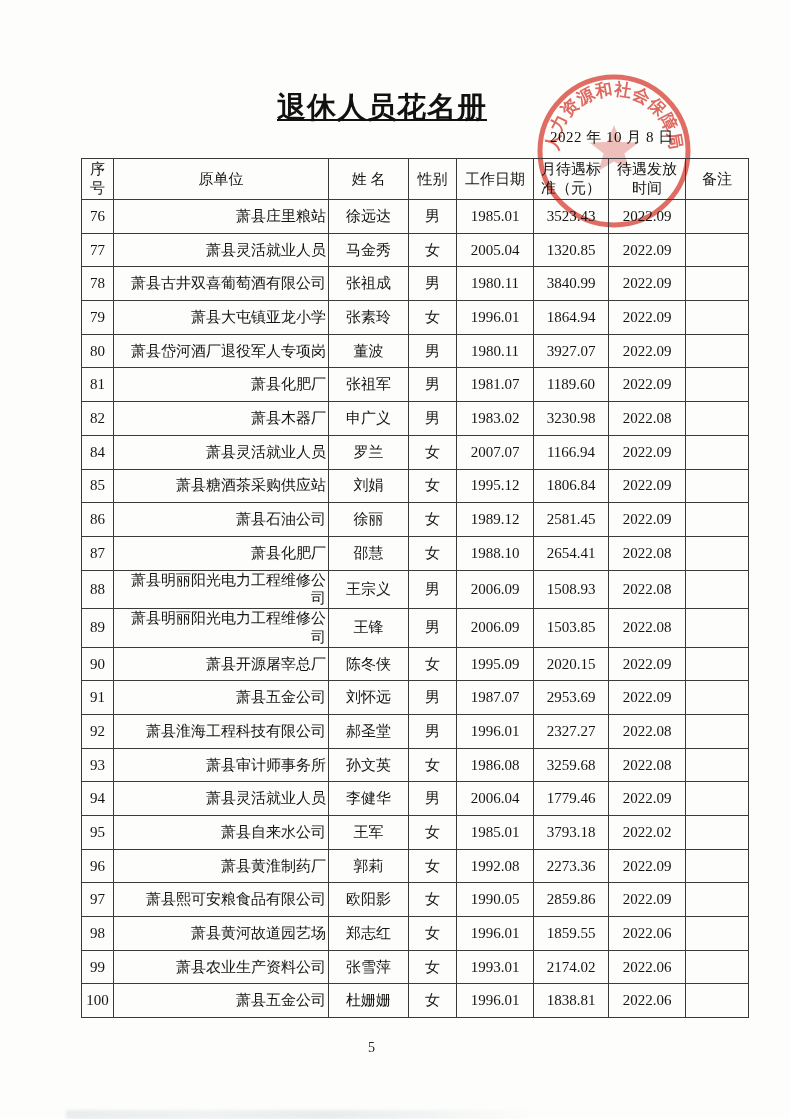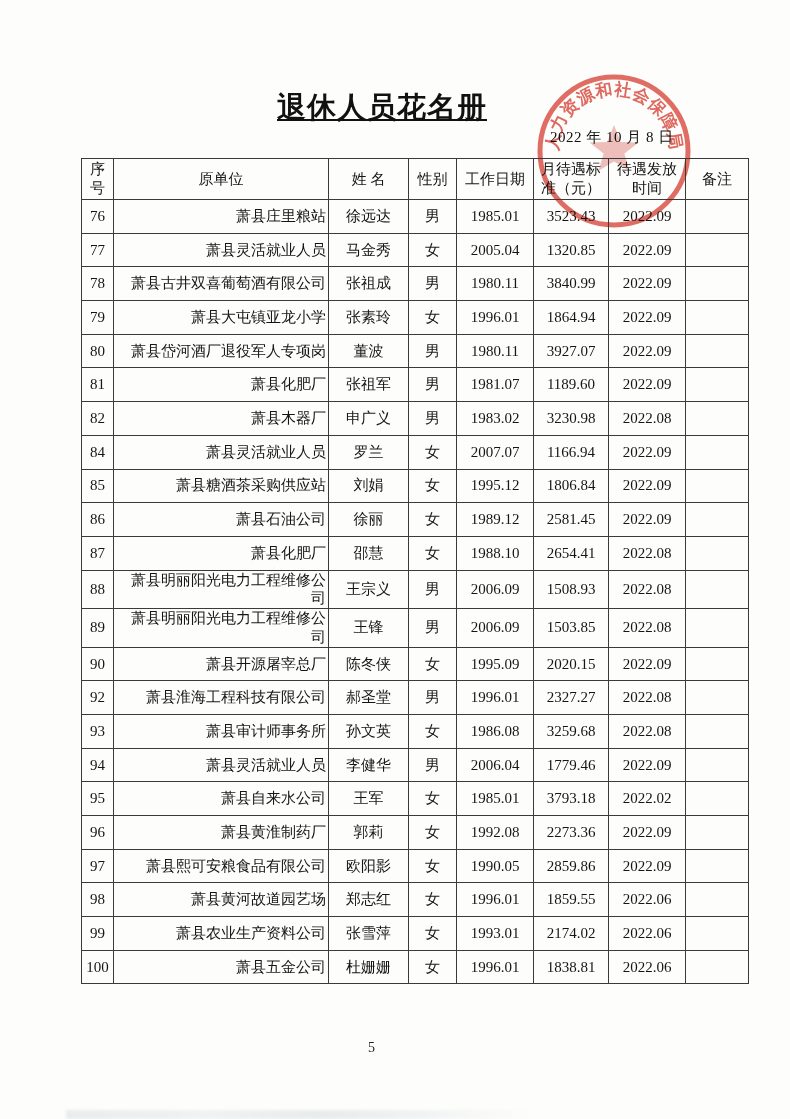--- a/index.html
+++ b/index.html
@@ -221,20 +221,30 @@
         <td>90</td>
         <td class="cell-left">萧县开源屠宰总厂</td>
         <td>陈冬侠</td>
         <td>女</td>
         <td>1995.09</td>
         <td>2020.15</td>
         <td>2022.09</td>
         <td></td>
       </tr>
       <tr>
+        <td>91</td>
+        <td class="cell-left">萧县五金公司</td>
+        <td>刘怀远</td>
+        <td>男</td>
+        <td>1987.07</td>
+        <td>2953.69</td>
+        <td>2022.09</td>
+        <td></td>
+      </tr>
+      <tr>
         <td>92</td>
         <td class="cell-left">萧县淮海工程科技有限公司</td>
         <td>郝圣堂</td>
         <td>男</td>
         <td>1996.01</td>
         <td>2327.27</td>
         <td>2022.08</td>
         <td></td>
       </tr>
       <tr>

